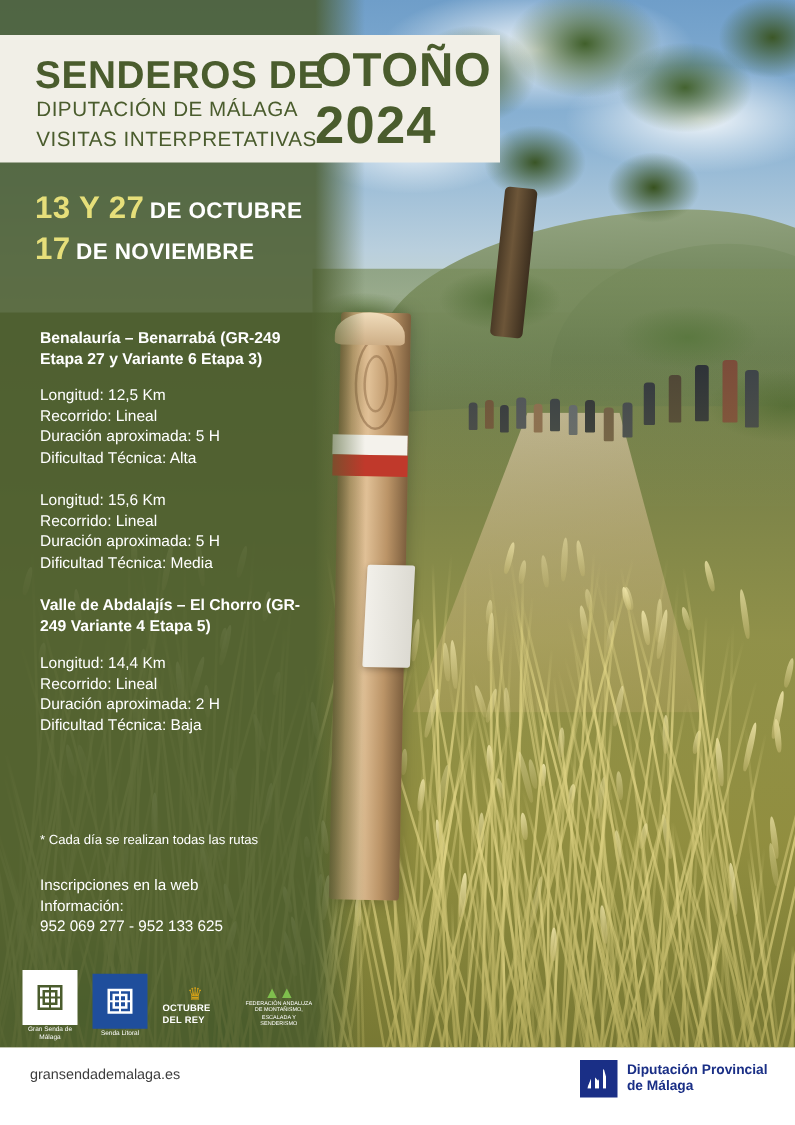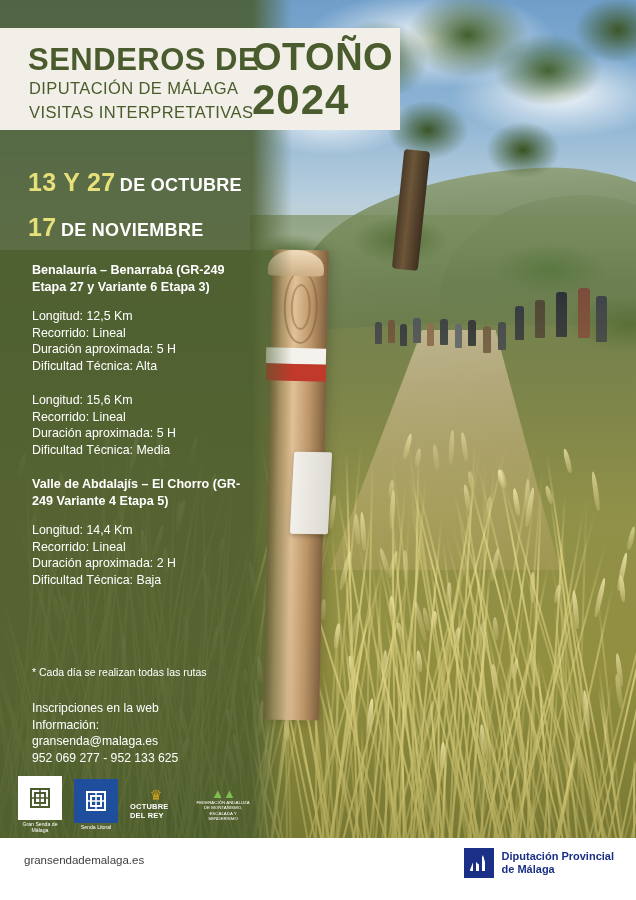--- a/index.html
+++ b/index.html
@@ -259,21 +259,21 @@
     left: 252px; top: 76px;
     font-size: 42px;
     font-weight: bold;
     color: #4a5c2d;
     letter-spacing: 1px;
     white-space: nowrap;
   }
 
   
   .dates { position: absolute; left: 28px; top: 152px; width: 240px; }
-  .date-line { white-space: nowrap; margin-bottom: 4px; margin-top: 16px; }
+  .date-line { white-space: nowrap; margin-bottom: 4px; }
   .date-num {
     font-size: 25px;
     font-weight: bold;
     color: #e6df7a;
     letter-spacing: 0.3px;
   }
   .date-rest {
     font-size: 18px;
     font-weight: bold;
     color: #ffffff;
@@ -907,21 +907,20 @@
       <div class="route-detail">Duración aproximada: 2 H</div>
       <div class="route-detail">Dificultad Técnica: Baja</div>
     </div>
   </div>
 
   <div class="note">* Cada día se realizan todas las rutas</div>
 
   <div class="contact">
     <div>Inscripciones en la web</div>
     <div>Información:</div>
-    <div>gransenda@malaga.es</div>
     <div>952 069 277 - 952 133 625</div>
   </div>
 
   <div class="logos">
 
     <div class="logo-box">
       <div class="logo-sq">
         <svg class="knot" viewBox="0 0 26 26">
           <path d="M4 4h18v18H4z" fill="none" stroke="#4a5c2d" stroke-width="2"></path>
           <path d="M8 8h10v10H8z" fill="none" stroke="#4a5c2d" stroke-width="2"></path>

